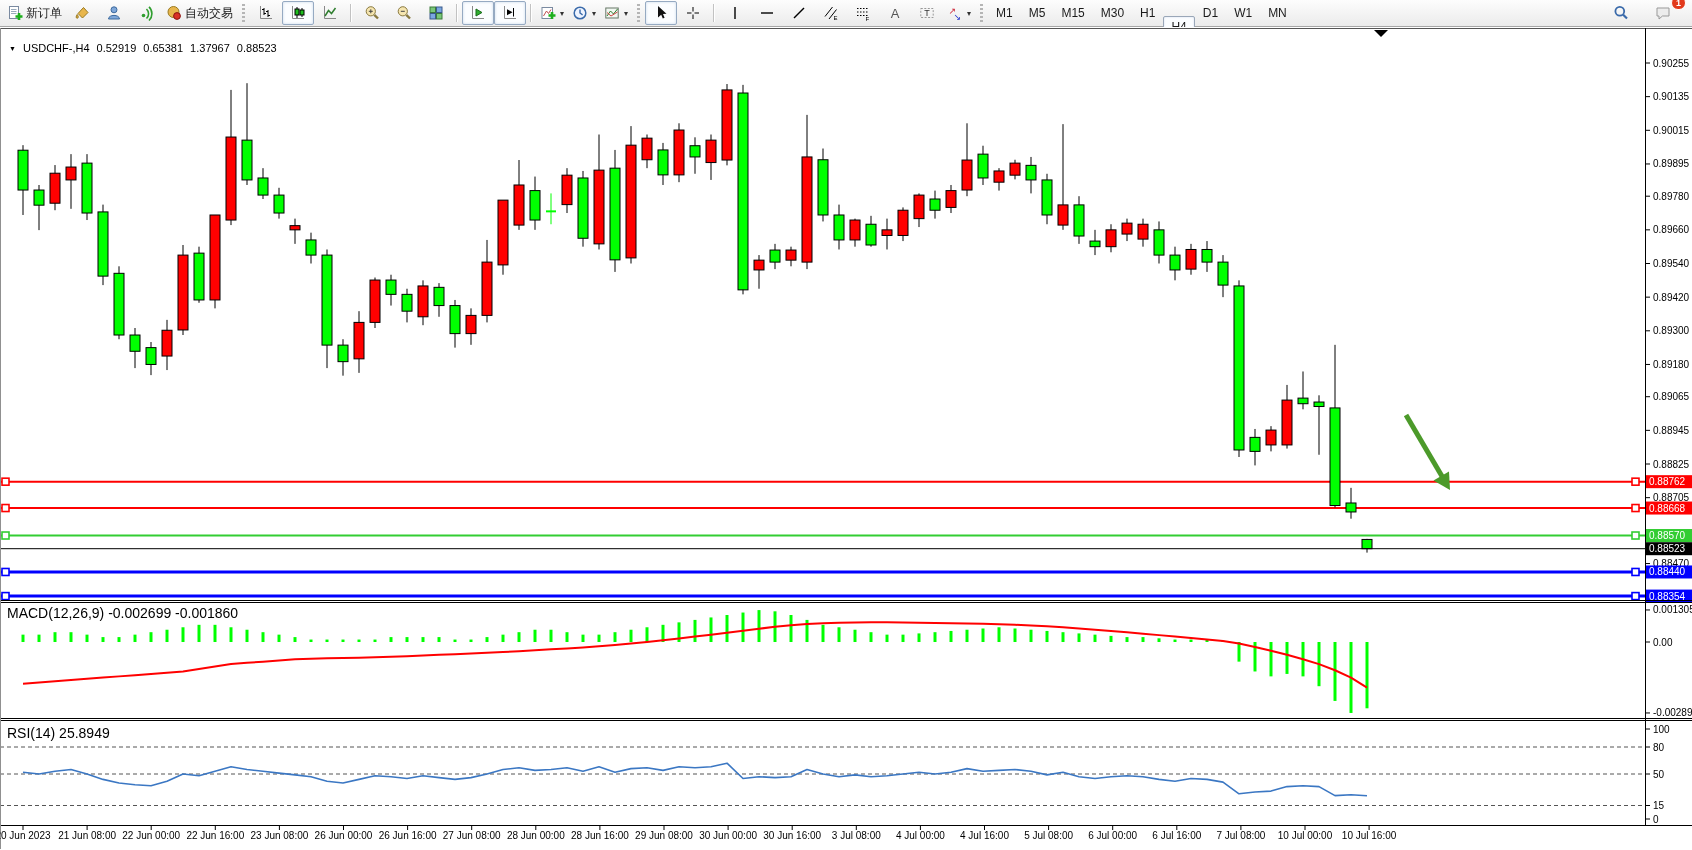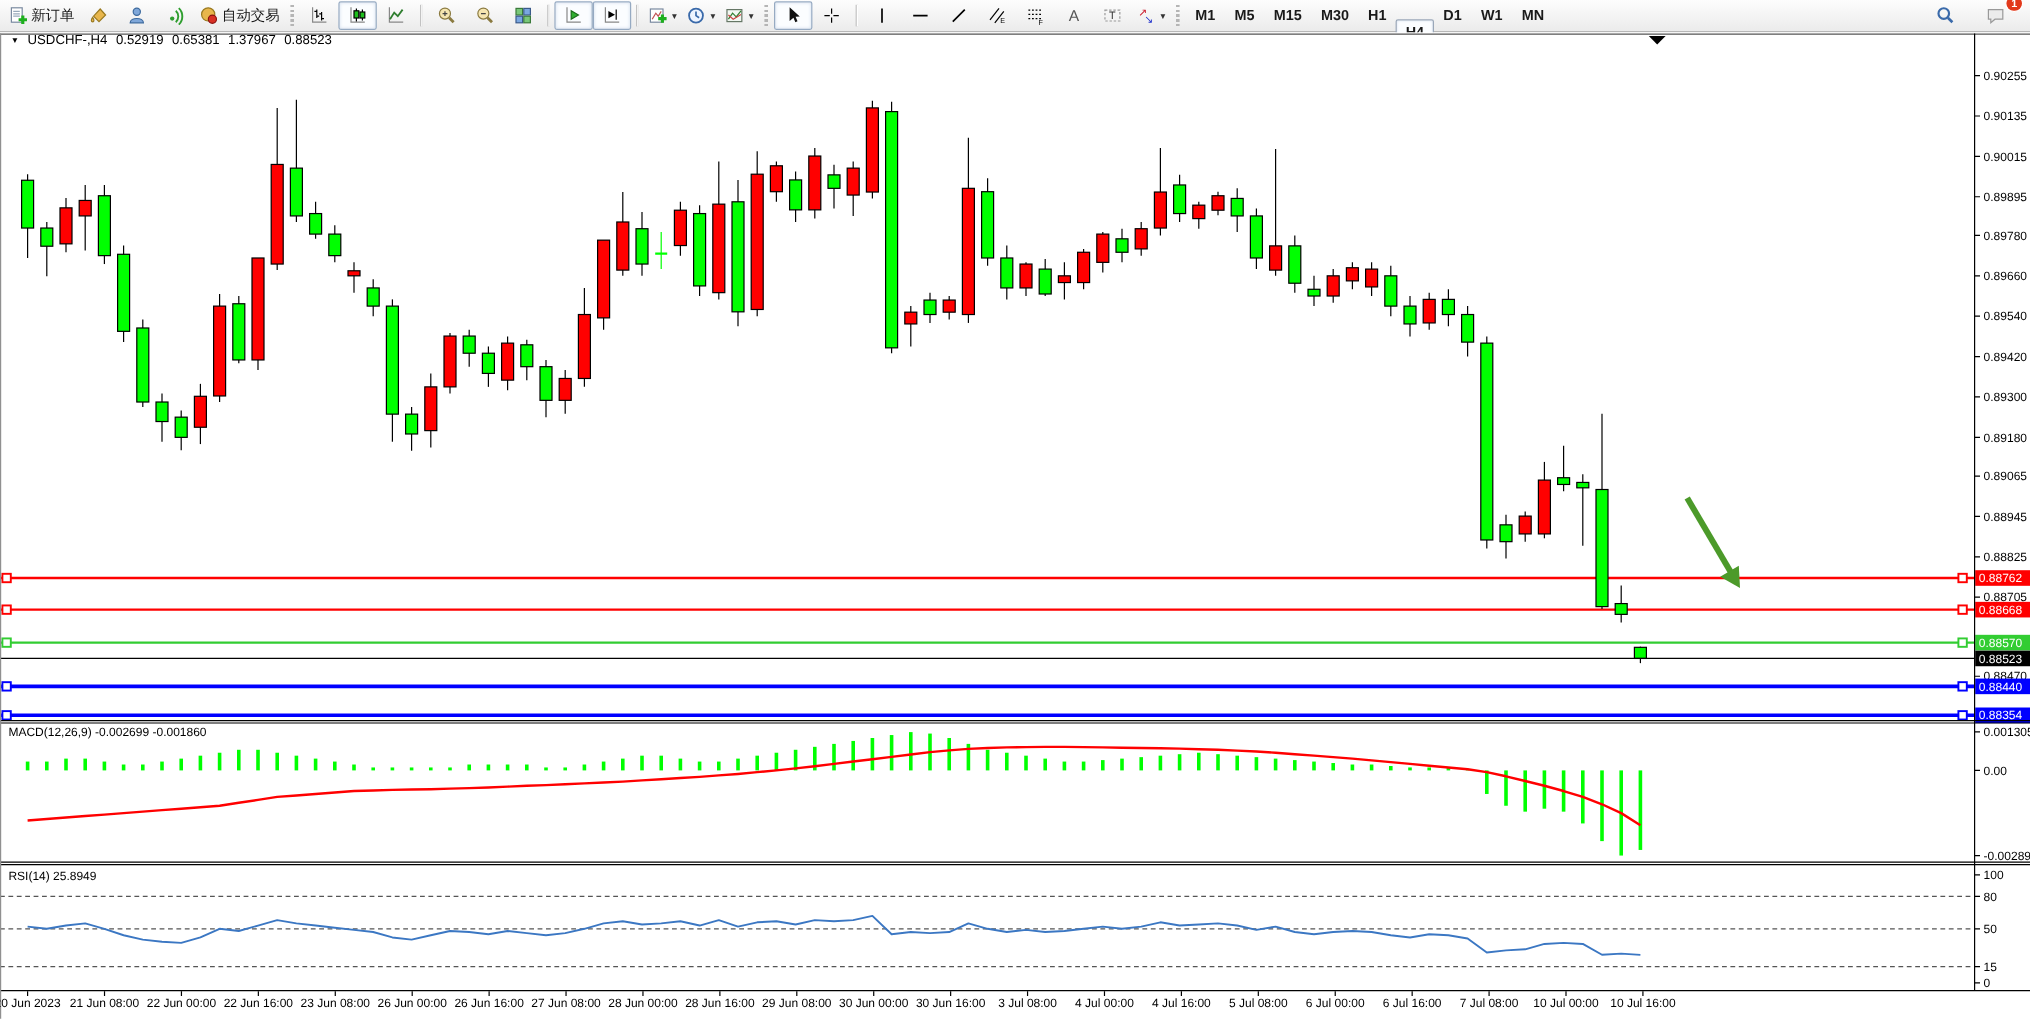--- a/index.html
+++ b/index.html
@@ -9,32 +9,32 @@
   .tbtn{height:22px;min-width:24px;display:flex;align-items:center;justify-content:center;
         padding:0 3px;border:1px solid transparent;border-radius:2px;gap:3px;cursor:default;}
   .tbtn.active{background:#fbfdff;border-color:#96aac2;box-shadow:inset 0 0 3px #cdd9ea;}
   .tbtn svg{display:block;}
   .tlabel{font-size:12px;color:#1a1a1a;white-space:nowrap;}
   .dd{font-size:8px;color:#333;margin-left:1px;}
   .tsep{width:1px;height:18px;background:#c2c2c2;border-right:1px solid #fff;margin:0 4px;}
   .tgrip{width:3px;height:18px;margin:0 5px;
          background:repeating-linear-gradient(to bottom,#b5b5b5 0 2px,transparent 2px 4px);}
   .tfbtn{height:20px;padding:0 7px;font-size:11px;color:#3a3a3a;display:flex;align-items:center;
-         border:1px solid transparent;border-radius:2px;font-weight:bold;}
+         border:1px solid transparent;border-radius:2px;}
   .tfbtn.active{background:#fbfdff;border-color:#9aa7b8;box-shadow:inset 0 0 2px #cdd9ea;margin-top:28px;}
   #tright{margin-left:auto;display:flex;align-items:center;gap:10px;padding-right:10px;}
   .badgewrap{position:relative;}
   .badge{position:absolute;top:-6px;right:-8px;background:#e2391b;color:#fff;font-size:9px;
          border-radius:8px;padding:0 4px;line-height:12px;font-weight:bold;border:1px solid #fff;}
   #chartwin{position:relative;width:1692px;height:823px;background:#fff;}
   #cv{position:absolute;left:0;top:0;}
-  #title{position:absolute;left:9px;top:1px;font-size:11px;color:#000;display:flex;gap:7px;
+  #title{position:absolute;left:9px;top:15px;font-size:11px;color:#000;display:flex;gap:7px;
          align-items:center;white-space:nowrap;}
   #title .tri{font-size:7px;color:#000;}
-  .panelabel{position:absolute;left:7px;font-size:10px;color:#000;white-space:nowrap;}
+  .panelabel{position:absolute;left:7px;font-size:14px;color:#000;white-space:nowrap;}
   #macdlabel{top:578px;}
   #rsilabel{top:698px;text-align:center;}
 </style>
 </head>
 <body>
 
 <div id="app">
   <div id="toolbar">
       <div class="tbtn">
         <svg width="16" height="16" viewBox="0 0 16 16">

